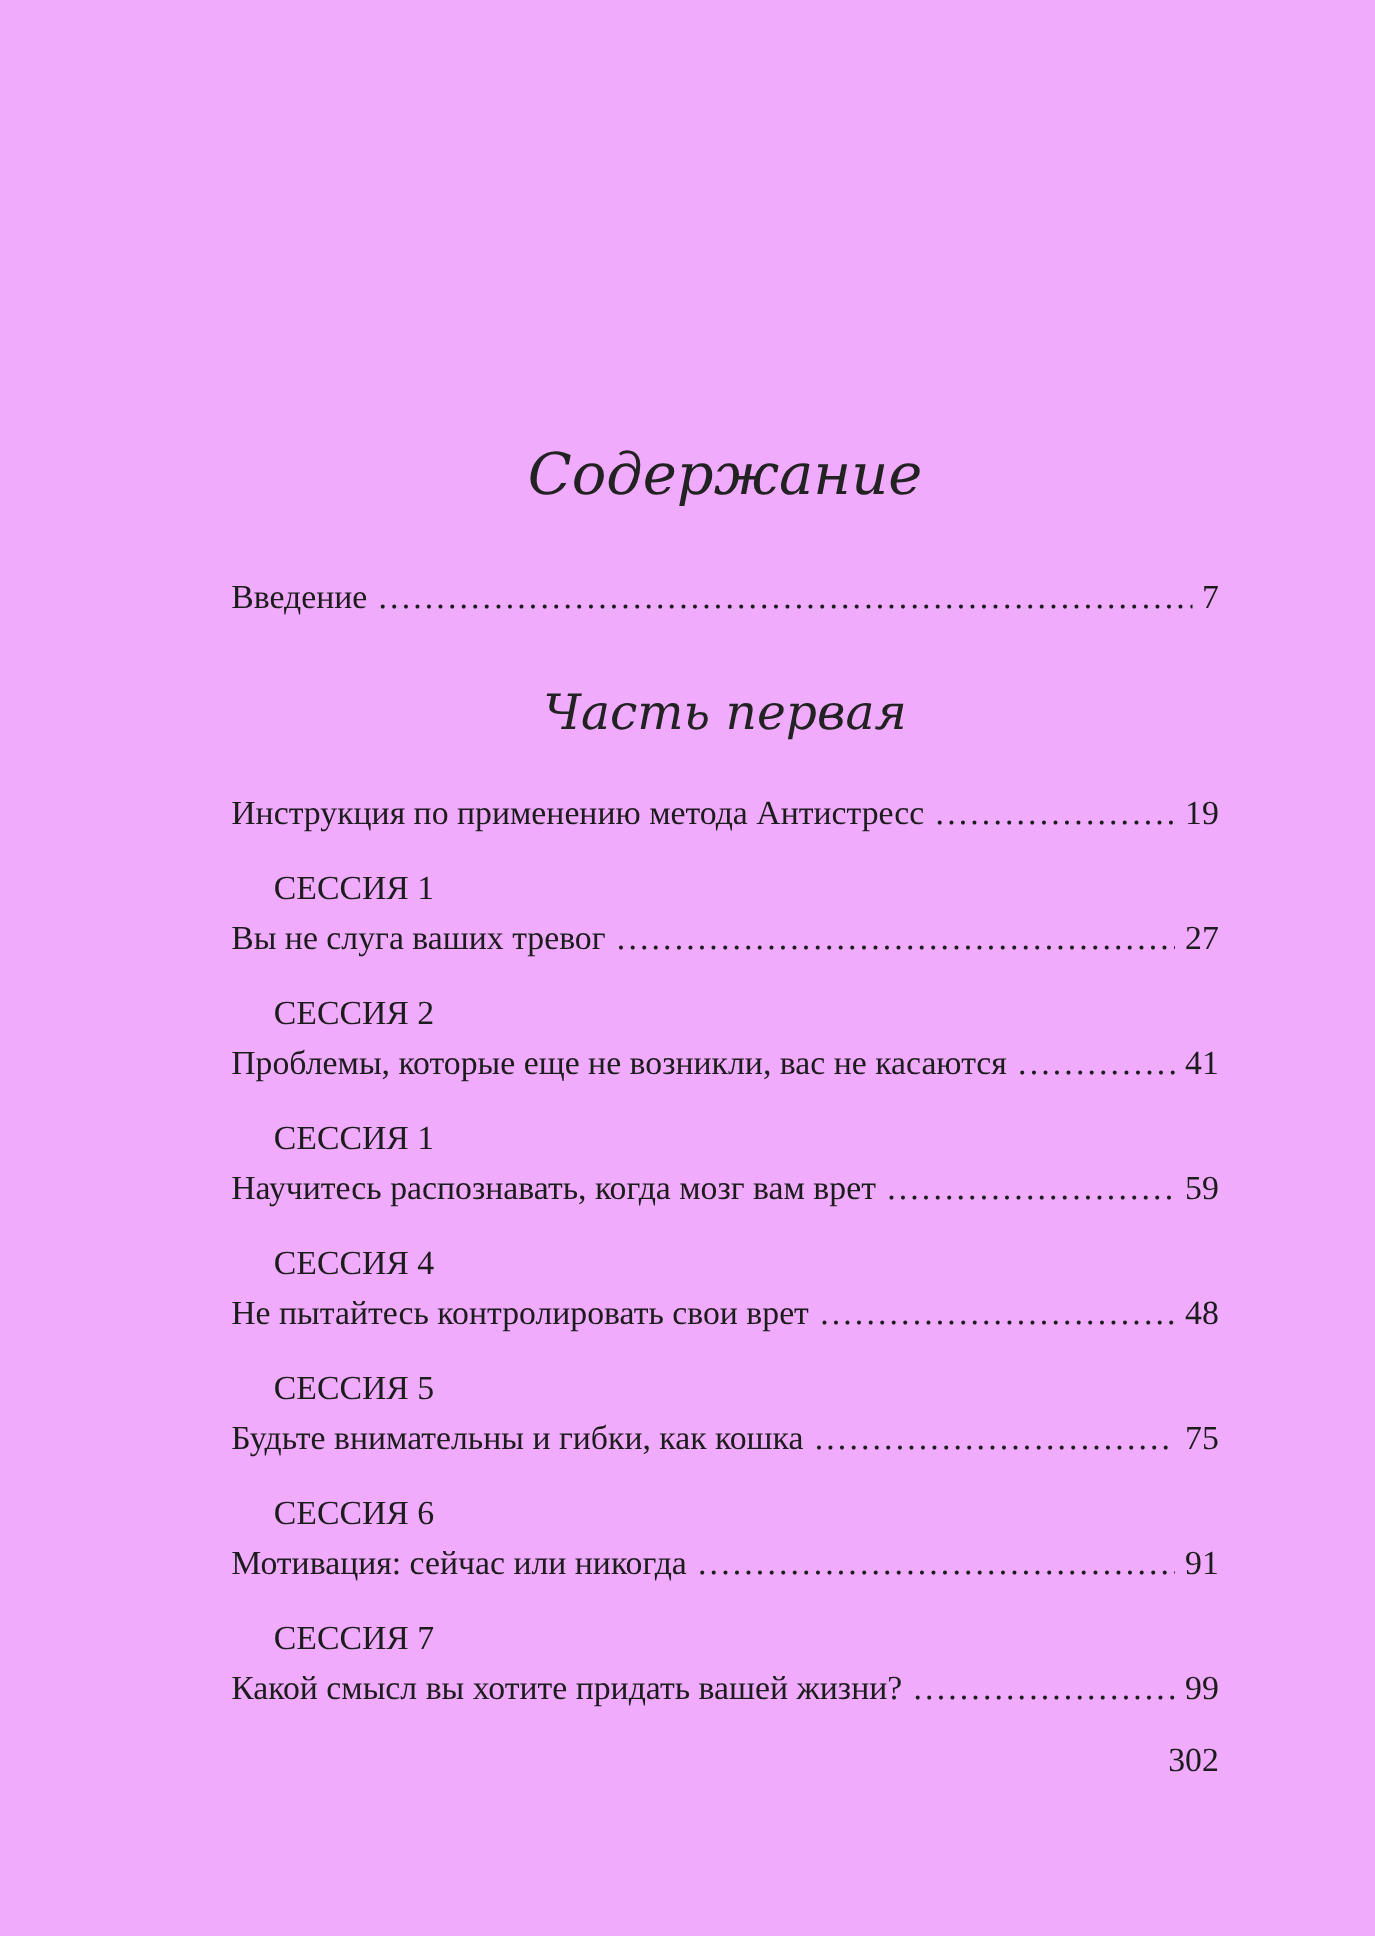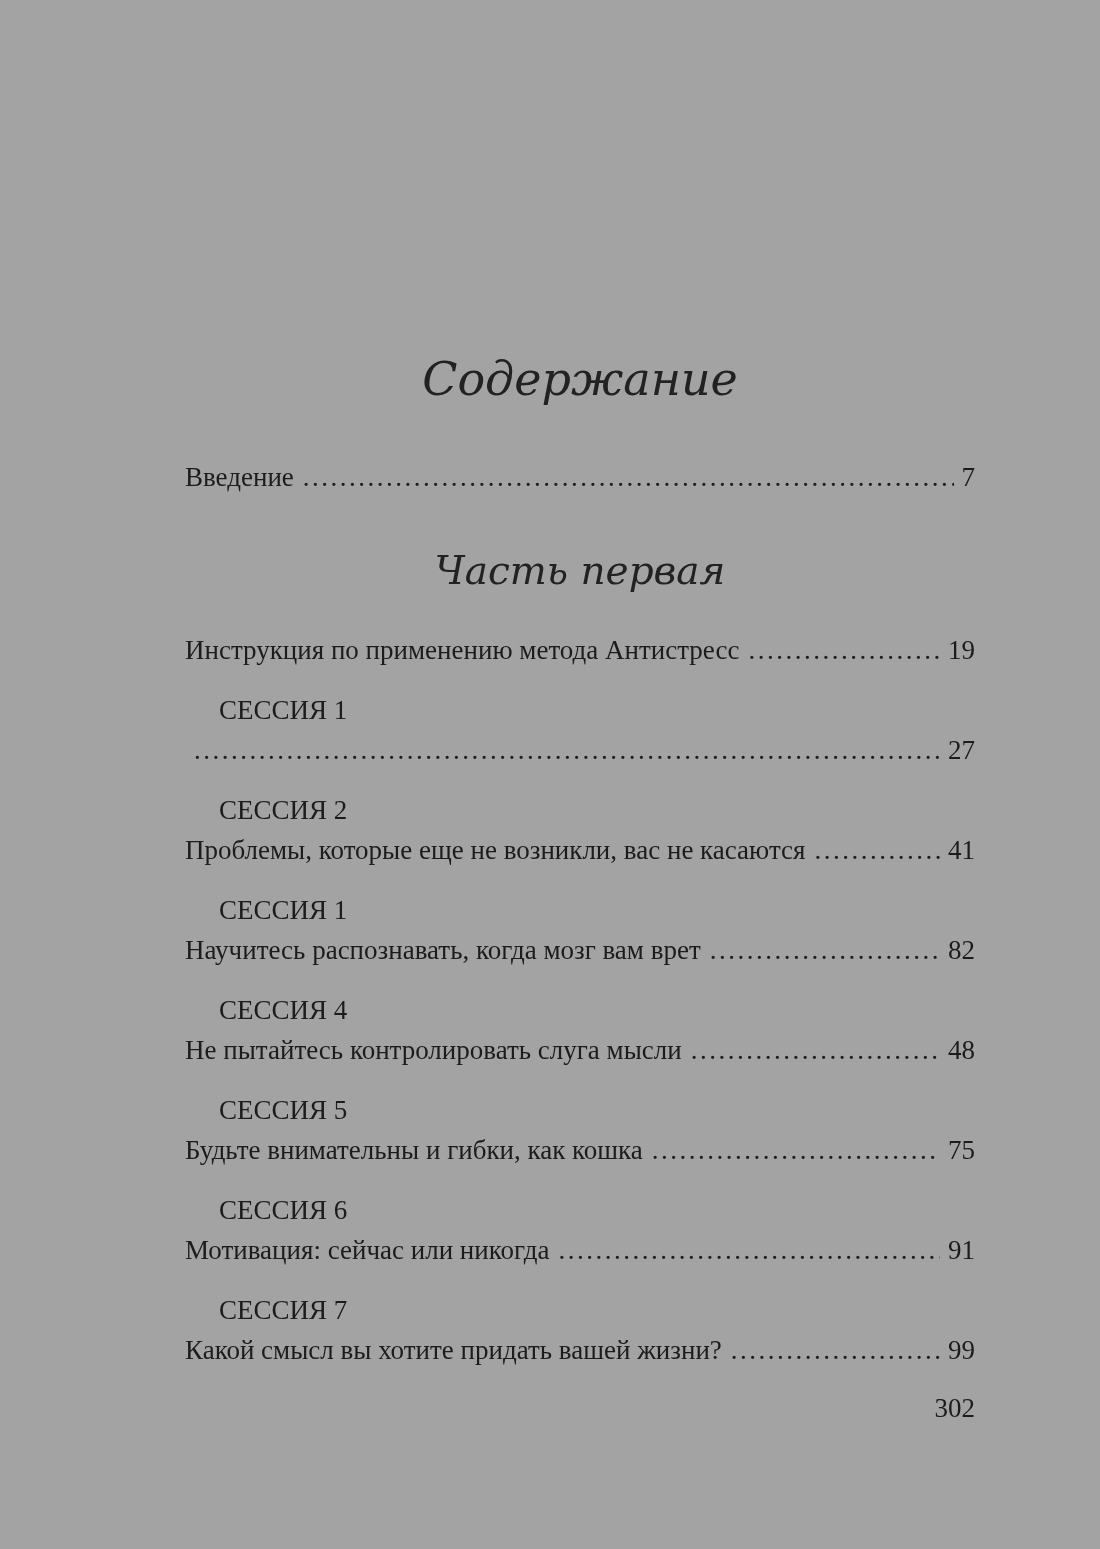--- a/index.html
+++ b/index.html
@@ -3,21 +3,21 @@
 <meta charset="utf-8">
 <style>
   * { box-sizing: border-box; }
   html, body { margin: 0; padding: 0; background: #ffffff; }
 
   .page {
     position: relative;
     width: 1100px;
     height: 1549px;
     margin: 0 auto;
-    background: #a3a3a3;
+    background: #f0abfc;
     color: #1c1c1c;
     font-family: "Liberation Serif", "DejaVu Serif", serif;
     padding: 352px 125px 0 185px;
     overflow: hidden;
   }
 
   .toc-title {
     margin: 0 0 50px 0;
     text-align: center;
     font-family: "DejaVu Serif", serif;
@@ -105,47 +105,48 @@
 
   <div class="toc-row row-first-entry">
     <span class="toc-label">Инструкция по применению метода Антистресс</span>
     <span class="leader"></span>
     <span class="toc-page">19</span>
   </div>
 
   <div>
     <div class="session-heading">СЕССИЯ 1</div>
     <div class="toc-row">
+      <span class="toc-label">Вы не слуга ваших тревог</span>
       <span class="leader"></span>
       <span class="toc-page">27</span>
     </div>
   </div>
 
   <div>
     <div class="session-heading">СЕССИЯ 2</div>
     <div class="toc-row">
       <span class="toc-label">Проблемы, которые еще не возникли, вас не касаются</span>
       <span class="leader"></span>
       <span class="toc-page">41</span>
     </div>
   </div>
 
   <div>
     <div class="session-heading">СЕССИЯ 1</div>
     <div class="toc-row">
       <span class="toc-label">Научитесь распознавать, когда мозг вам врет</span>
       <span class="leader"></span>
-      <span class="toc-page">82</span>
+      <span class="toc-page">59</span>
     </div>
   </div>
 
   <div>
     <div class="session-heading">СЕССИЯ 4</div>
     <div class="toc-row">
-      <span class="toc-label">Не пытайтесь контролировать слуга мысли</span>
+      <span class="toc-label">Не пытайтесь контролировать свои врет</span>
       <span class="leader"></span>
       <span class="toc-page">48</span>
     </div>
   </div>
 
   <div>
     <div class="session-heading">СЕССИЯ 5</div>
     <div class="toc-row">
       <span class="toc-label">Будьте внимательны и гибки, как кошка</span>
       <span class="leader"></span>

